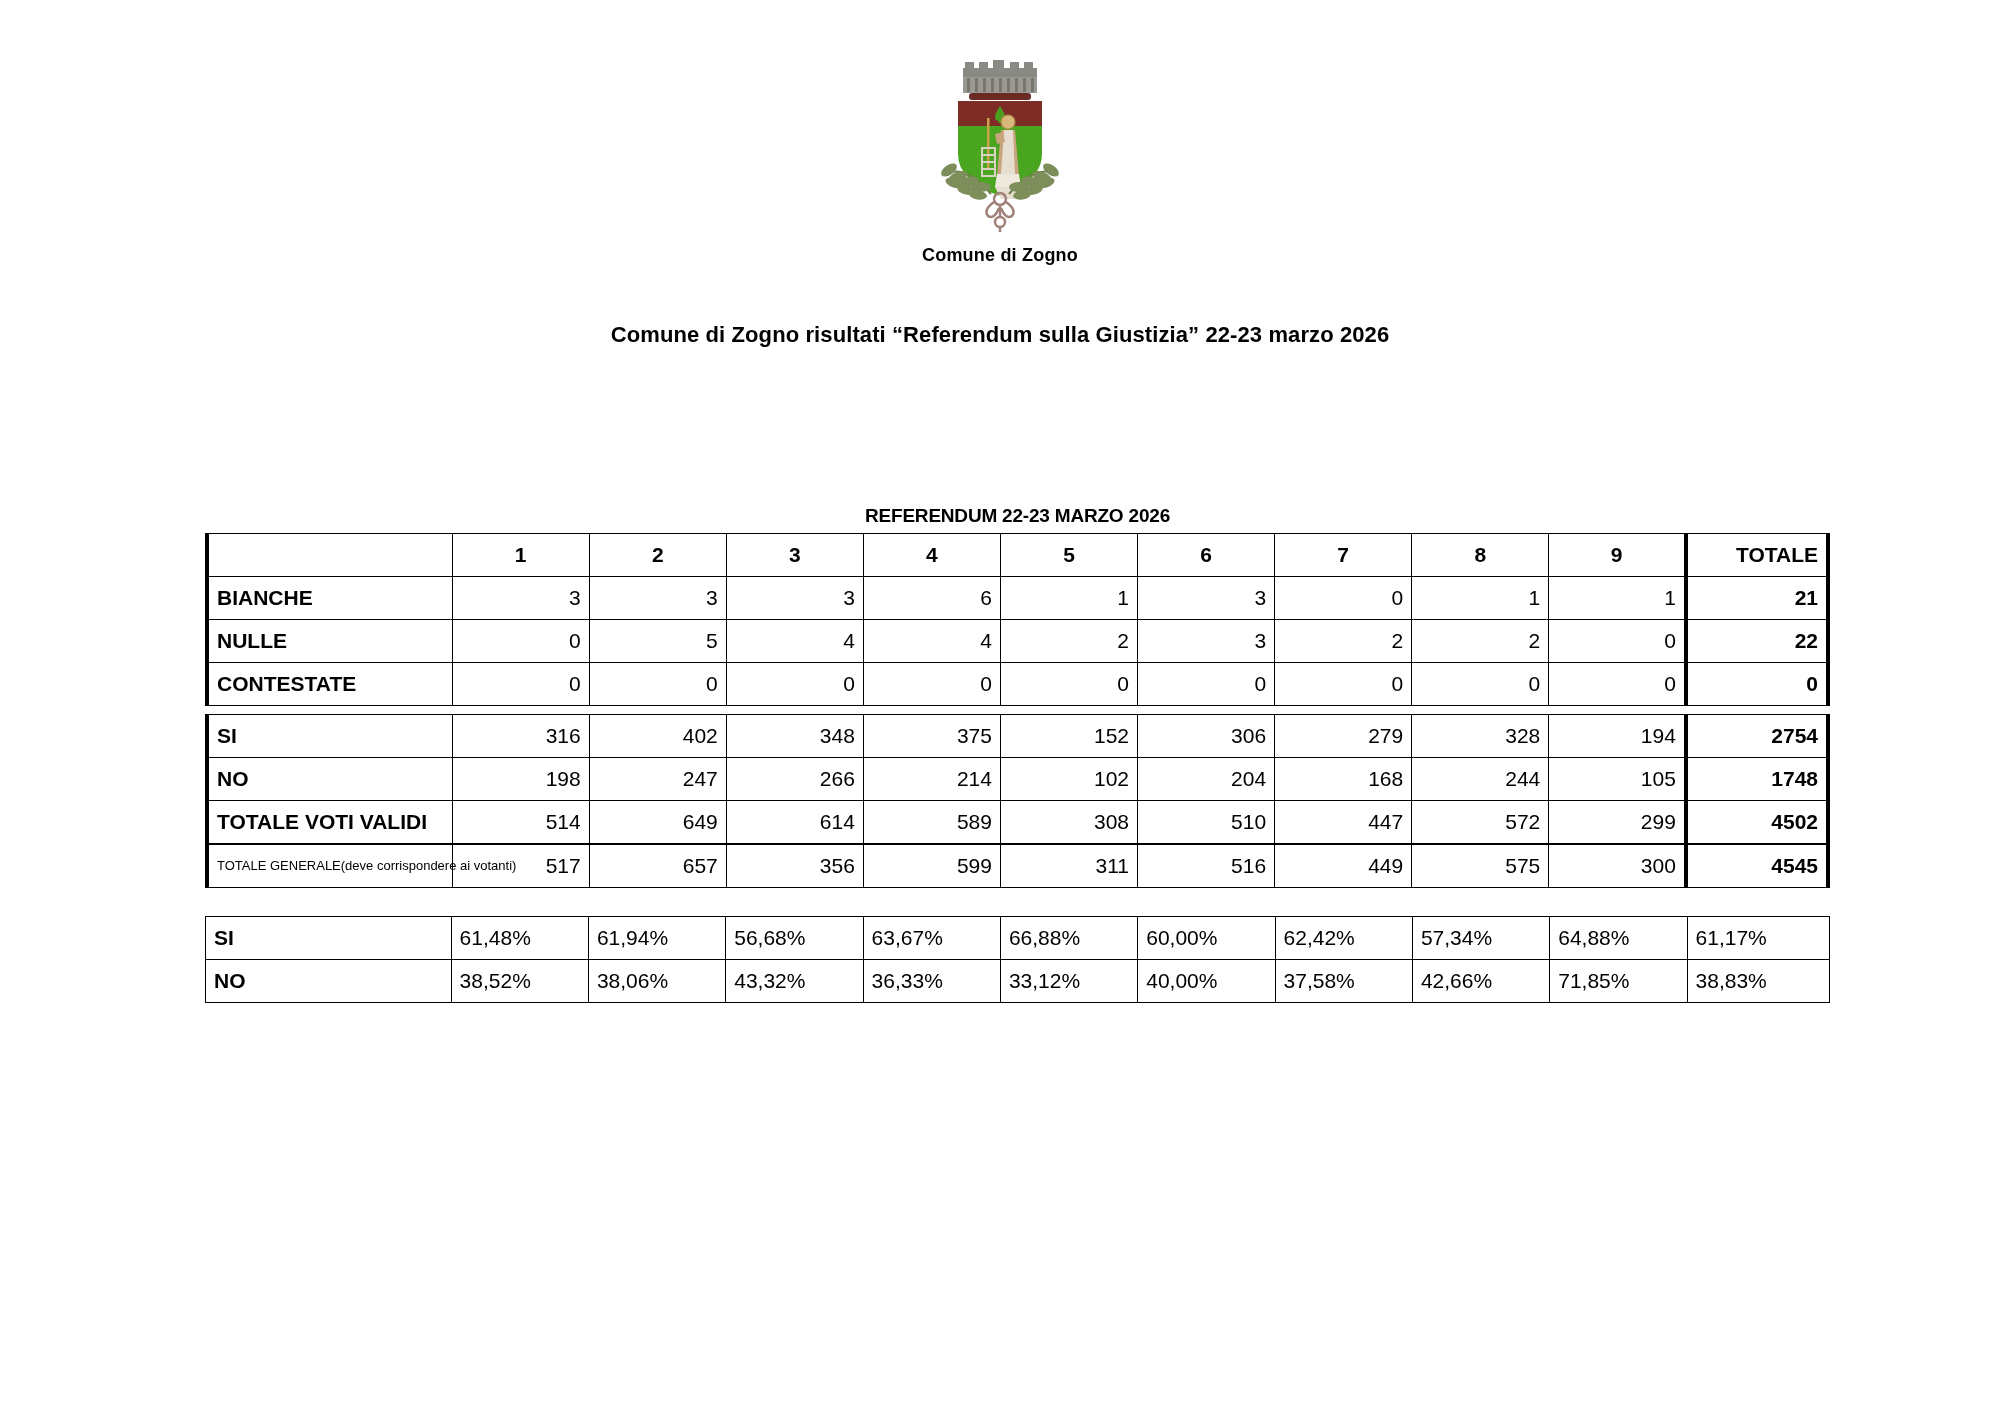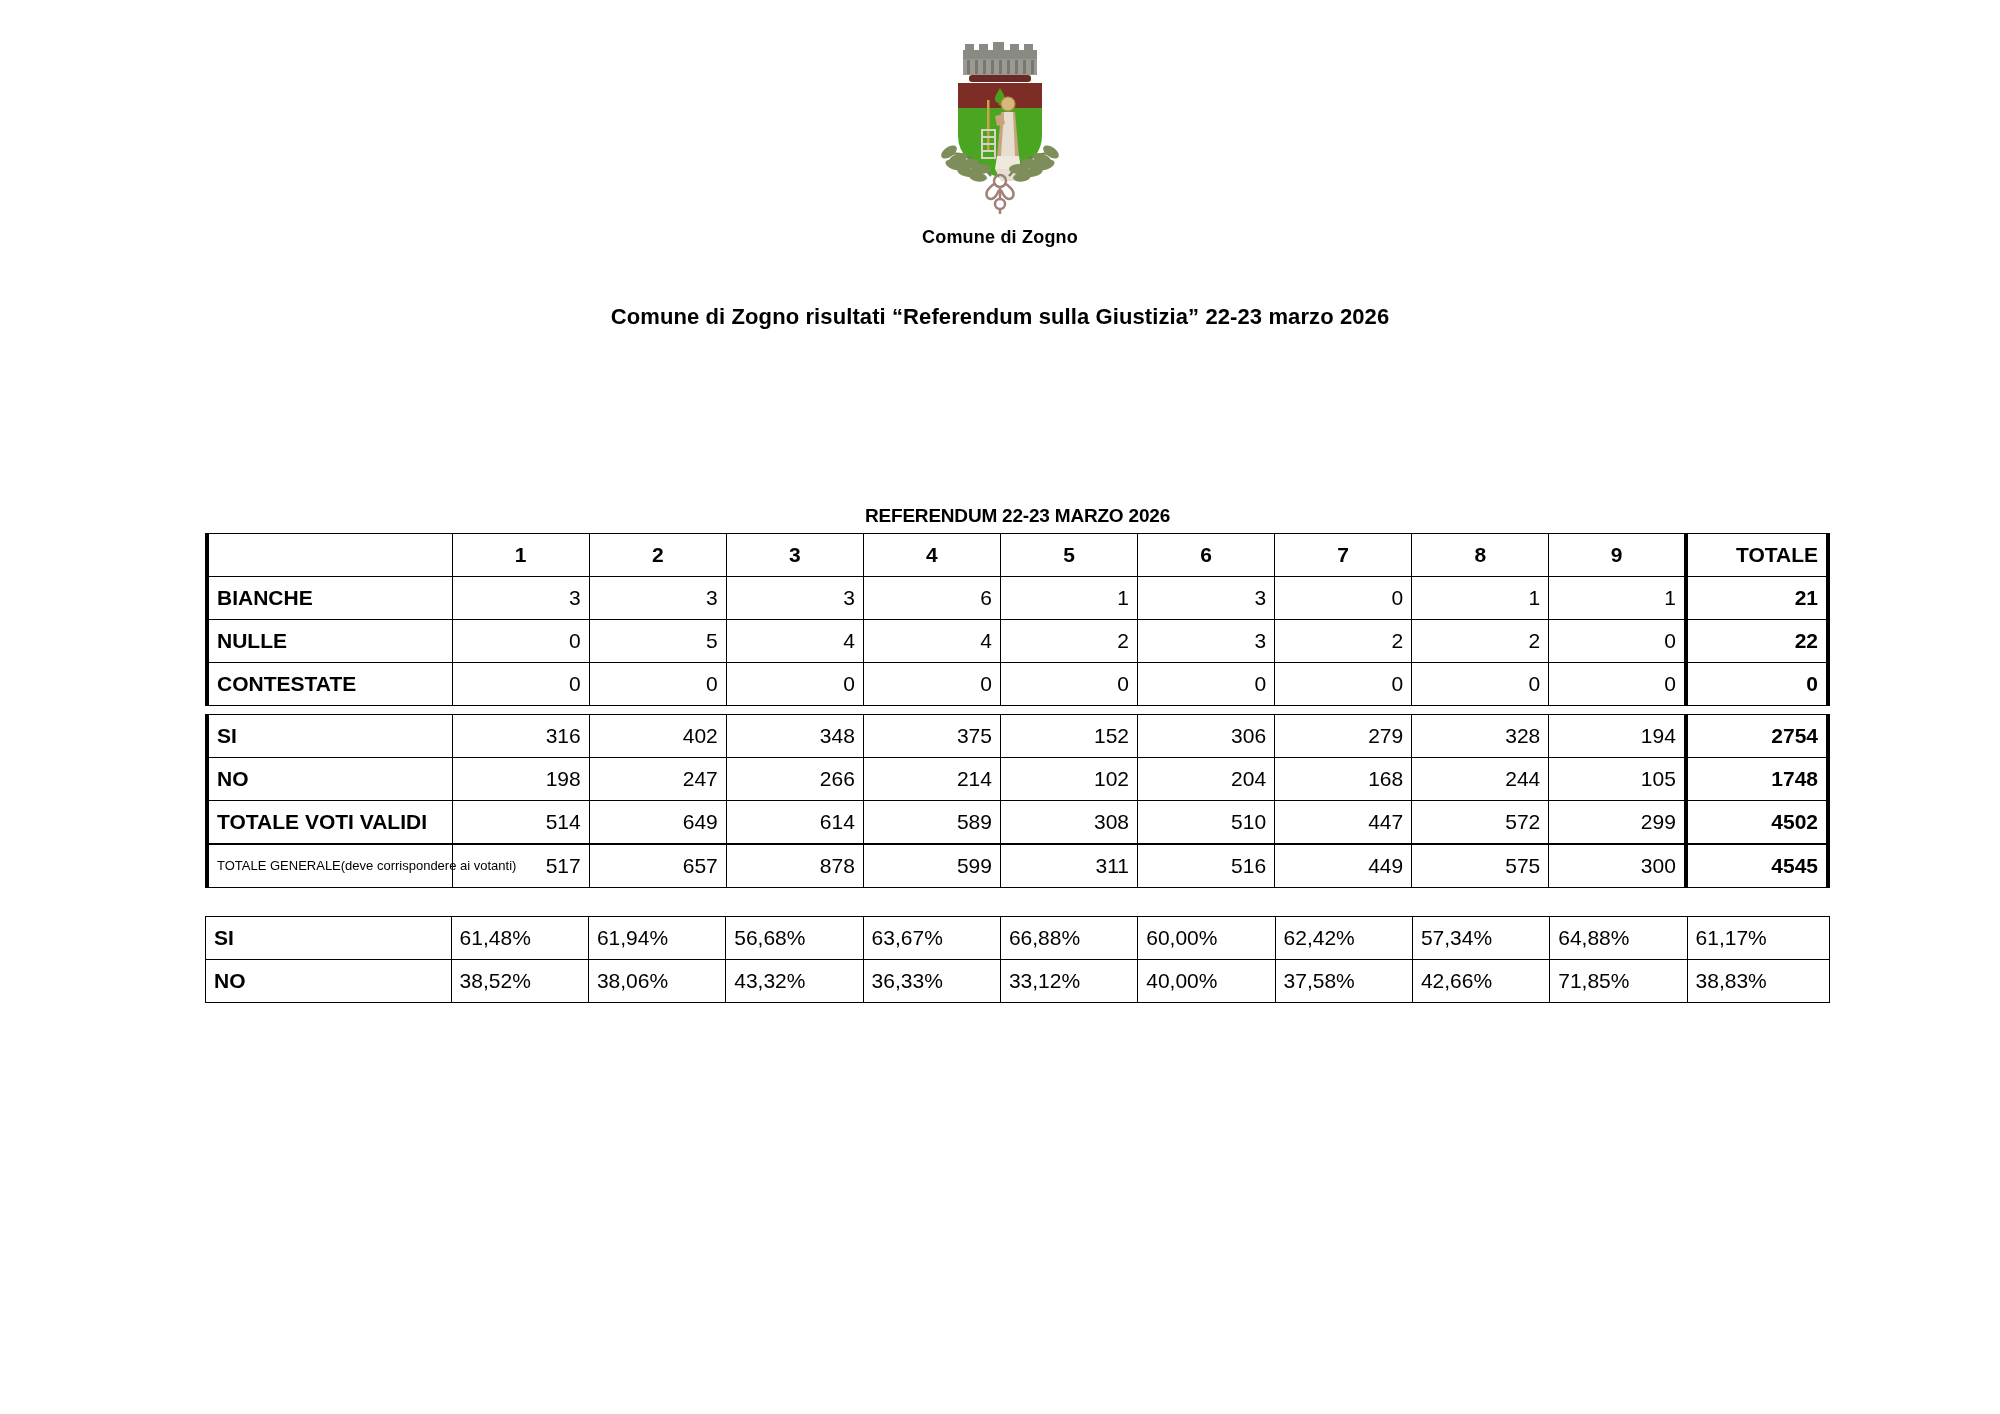--- a/index.html
+++ b/index.html
@@ -13,21 +13,21 @@
     font-family: "Liberation Sans", sans-serif;
     color: #000000;
     position: relative;
     overflow: hidden;
   }
 
   
   .header {
     width: 100%;
     text-align: center;
-    padding-top: 38px;
+    padding-top: 56px;
   }
   .crest {
     width: 150px;
     height: 185px;
     margin: 0 auto;
     position: relative;
   }
   .crest svg { display: block; }
   .crest-caption {
     font-size: 18px;
@@ -343,21 +343,21 @@
         <col class="c-num">
       <col class="c-num">
         <col class="c-num">
         <col class="c-tot">
     </colgroup>
     <tbody>
       <tr class="thick-bottom">
         <td class="lbl-small thick-left">TOTALE GENERALE(deve corrispondere ai votanti)</td>
         <td class="num">517</td>
         <td class="num">657</td>
-        <td class="num">878</td>
+        <td class="num">356</td>
         <td class="num">599</td>
         <td class="num">311</td>
         <td class="num">516</td>
         <td class="num">449</td>
         <td class="num">575</td>
         <td class="num">300</td>
         <td class="tot thick-left thick-right">4545</td>
       </tr>
     </tbody>
   </table>

